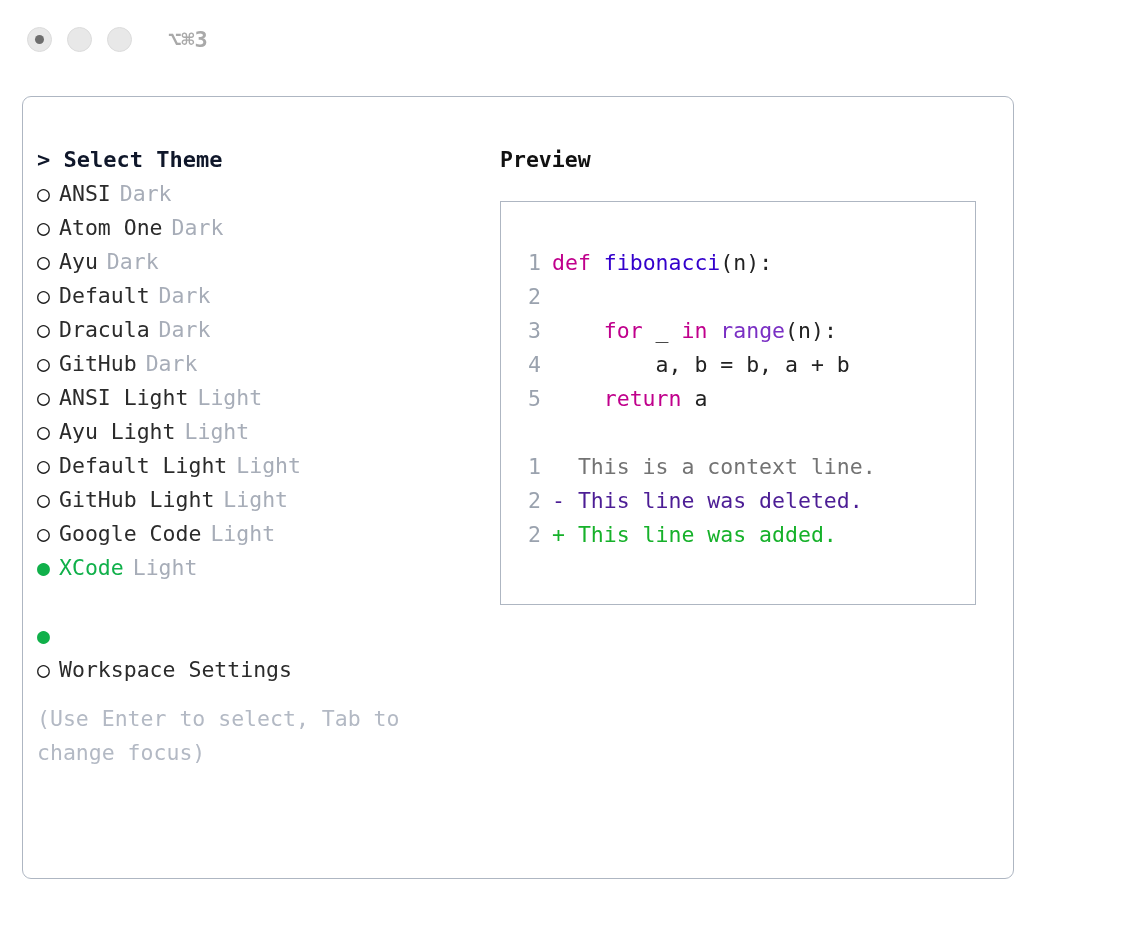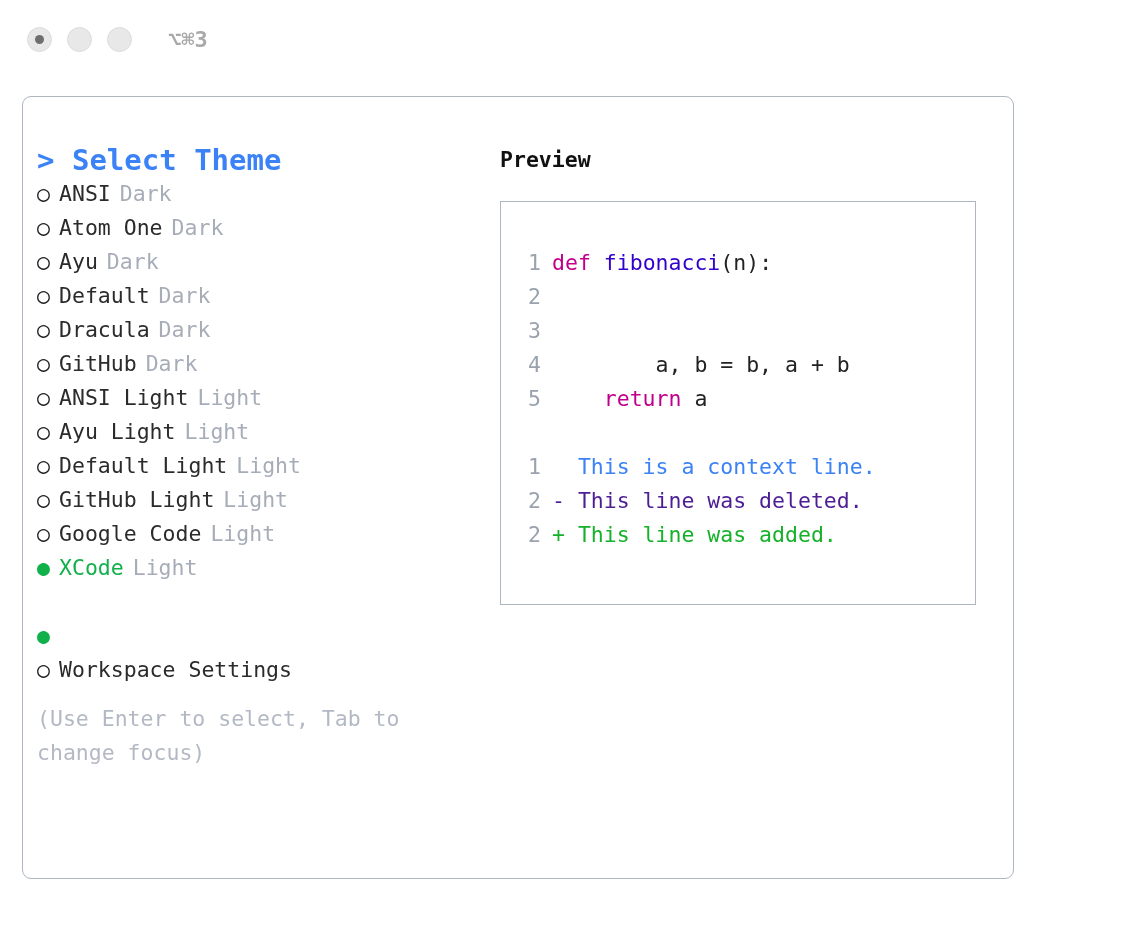--- a/index.html
+++ b/index.html
@@ -89,23 +89,23 @@
 
   
   .left-col {
     position: absolute;
     left: 14px;
     top: 46px;
     width: 460px;
   }
 
   .section-header {
-    font-size: 29px;
+    font-size: 22px;
     font-weight: bold;
-    color: #3b82f6;
+    color: #0f172a;
     line-height: 34px;
     white-space: pre;
   }
 
   .opt-row {
     display: flex;
     align-items: baseline;
     line-height: 34px;
     font-size: 21.5px;
     white-space: pre;
@@ -190,21 +190,21 @@
 
   .blank-line { height: 34px; }
 
   
   .t-kw   { color: #c0008c; }
   .t-fn   { color: #3300cc; }
   .t-id   { color: #222222; }
   .t-num  { color: #2200ee; }
   .t-bi   { color: #7a2fc4; }
   .t-pun  { color: #222222; }
-  .t-ctx  { color: #3b82f6; }
+  .t-ctx  { color: #737373; }
   .t-del  { color: #4c1d95; }
   .t-add  { color: #16b12a; }
 </style>
 </head>
 <body>
 
 <div class="window">
 
   <div class="titlebar">
     <div class="dots">
@@ -250,21 +250,21 @@
         <div class="hint">(Use Enter to select, Tab to change focus)</div>
       </div>
 
       <div class="right-col">
         <div class="preview-title">Preview</div>
 
         <div class="code-box">
           <div class="code-lines" id="code-lines">
               <div class="code-line"><span class="lnum">1</span><span class="ltext"><span class="t-kw">def</span><span class="t-pun"> </span><span class="t-fn">fibonacci</span><span class="t-pun">(</span><span class="t-id">n</span><span class="t-pun">):</span></span></div>
               <div class="code-line"><span class="lnum">2</span></div>
-              <div class="code-line"><span class="lnum">3</span></div>
+              <div class="code-line"><span class="lnum">3</span><span class="ltext"><span class="t-pun">    </span><span class="t-kw">for</span><span class="t-id"> _ </span><span class="t-kw">in</span><span class="t-pun"> </span><span class="t-bi">range</span><span class="t-pun">(</span><span class="t-id">n</span><span class="t-pun">):</span></span></div>
               <div class="code-line"><span class="lnum">4</span><span class="ltext"><span class="t-id">        a, b = b, a + b</span></span></div>
               <div class="code-line"><span class="lnum">5</span><span class="ltext"><span class="t-pun">    </span><span class="t-kw">return</span><span class="t-id"> a</span></span></div>
               <div class="blank-line"></div>
               <div class="code-line"><span class="lnum">1</span><span class="ltext"><span class="t-ctx">  This is a context line.</span></span></div>
               <div class="code-line"><span class="lnum">2</span><span class="ltext"><span class="t-del">- This line was deleted.</span></span></div>
               <div class="code-line"><span class="lnum">2</span><span class="ltext"><span class="t-add">+ This line was added.</span></span></div>
             </div>
         </div>
       </div>
 

